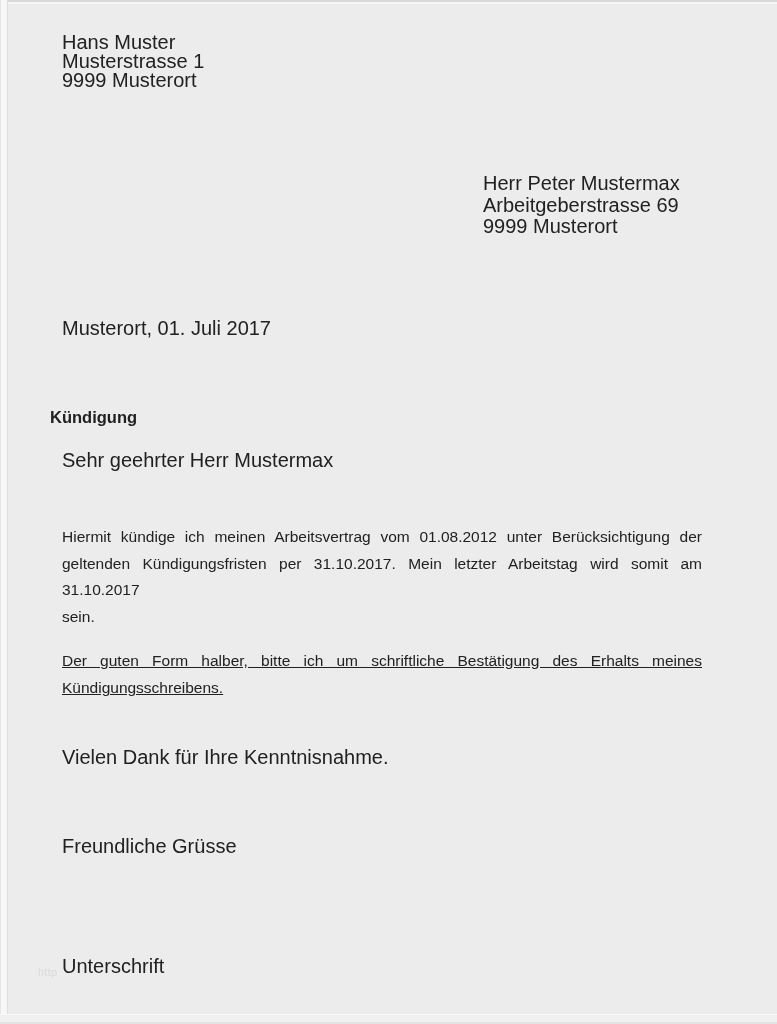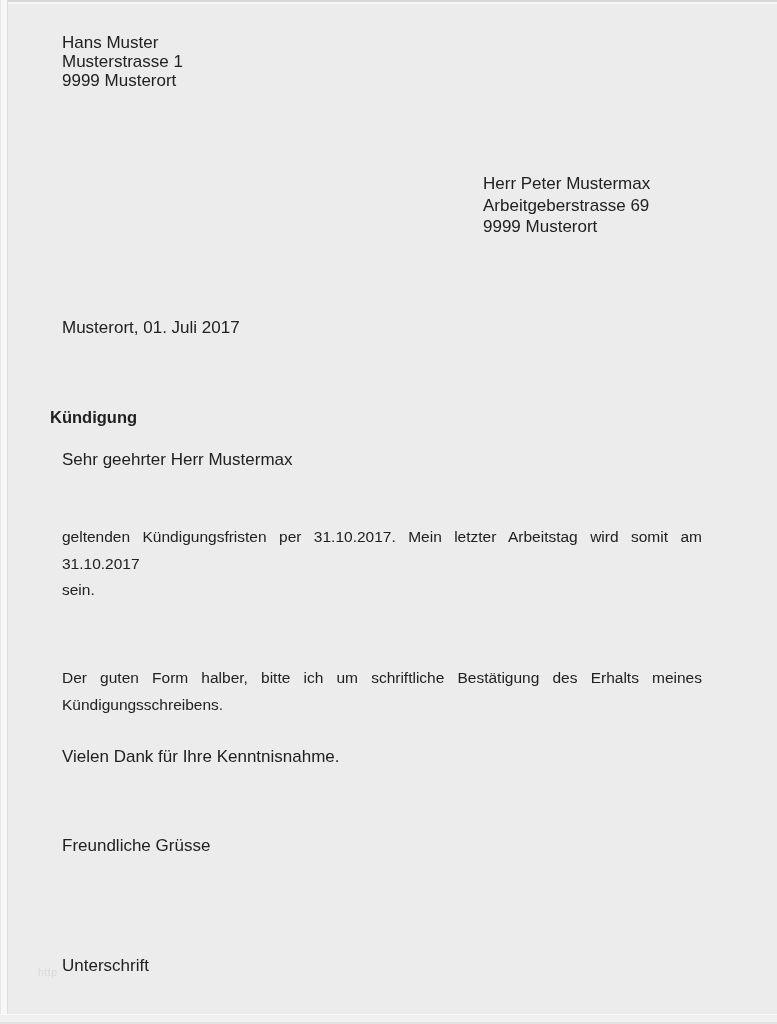--- a/index.html
+++ b/index.html
@@ -29,39 +29,39 @@
   .edge-left {
     position: absolute; left: 0; top: 0; width: 6px; height: 100%;
     background: #f7f7f7; border-left: 1px solid #e6e6e6; border-right: 1px solid #dedede;
   }
   .edge-bottom {
     position: absolute; left: 0; bottom: 0; width: 100%; height: 7px;
     background: #f0f0f0; border-top: 1px solid #fafafa; border-bottom: 2px solid #e2e2e2;
   }
   .block {
     position: absolute;
-    font-size: 17px;
+    font-size: 20px;
     line-height: 18px;
     white-space: nowrap;
   }
   .sender   { left: 62px;  top: 33px;  line-height: 19px; }
   .recipient{ left: 483px; top: 173px; line-height: 21.5px; }
   .dateline { left: 62px;  top: 319px; }
   .subject  { left: 50px;  top: 408px; font-size: 16.5px; font-weight: bold; }
   .salutation { left: 62px; top: 451px; }
   .para {
     position: absolute;
     left: 62px;
     width: 640px;
     font-size: 15.5px;
     line-height: 26.5px;
     white-space: normal;
   }
   .para-1 { top: 524px; }
-  .para-2 { top: 664px; line-height: 27px; }
+  .para-2 { top: 647px; line-height: 27px; text-decoration: underline; }
   .jline {
     text-align: justify;
     text-align-last: justify;
   }
   .thanks   { left: 62px; top: 748px; }
   .closing  { left: 62px; top: 837px; }
   .signature{ left: 62px; top: 933px; margin-top: 24px; }
   .watermark {
     position: absolute;
     left: 38px; top: 966px;
@@ -91,20 +91,21 @@
     <div>9999 Musterort</div>
   </div>
 
   <div class="block dateline">Musterort, 01. Juli 2017</div>
 
   <div class="block subject">Kündigung</div>
 
   <div class="block salutation">Sehr geehrter Herr Mustermax</div>
 
   <div class="para para-1">
+    <div class="jline">Hiermit kündige ich meinen Arbeitsvertrag vom 01.08.2012 unter Berücksichtigung der</div>
     <div class="jline">geltenden Kündigungsfristen per 31.10.2017. Mein letzter Arbeitstag wird somit am 31.10.2017</div>
     <div>sein.</div>
   </div>
 
   <div class="para para-2">
     <div class="jline">Der guten Form halber, bitte ich um schriftliche Bestätigung des Erhalts meines</div>
     <div>Kündigungsschreibens.</div>
   </div>
 
   <div class="block thanks">Vielen Dank für Ihre Kenntnisnahme.</div>

